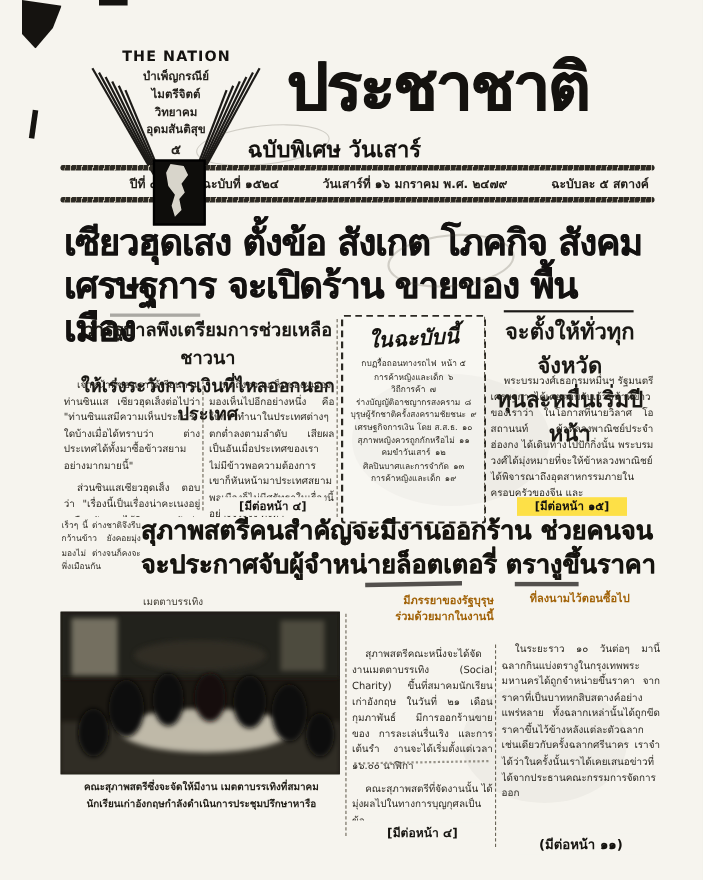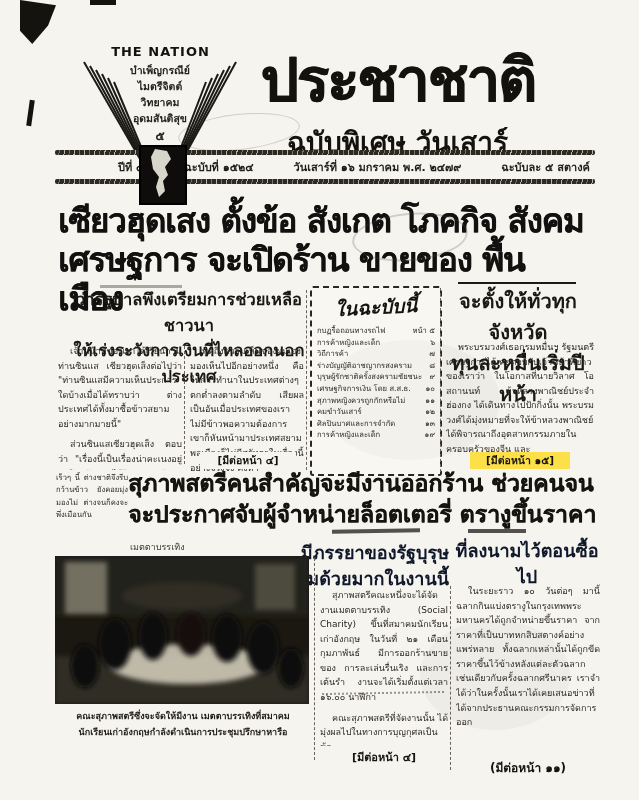--- a/index.html
+++ b/index.html
@@ -8,34 +8,34 @@
   .abs{position:absolute;}
   .blotch{position:absolute;border-radius:50%;background:#8f897b;opacity:.07;}
   
   .ink-blob{position:absolute;background:#151310;}
   
   .logo-title{font-weight:bold;font-size:13px;letter-spacing:1px;display:flex;align-items:center;gap:4px;color:#141210;flex-direction:column;}
   .logo-bar{height:6px;background:#151310;flex:1;}
   .motto{font-size:10.5px;font-weight:bold;text-align:center;line-height:16px;color:#25221d;}
   
   .masthead{font-weight:bold;font-size:60px;line-height:1;text-align:center;letter-spacing:-2px;color:#14120f;text-shadow:1px 0 0 #14120f;}
-  .mast-sub{font-weight:bold;font-size:28px;text-align:center;color:#14120f;}
+  .mast-sub{font-weight:bold;font-size:20px;text-align:left;color:#14120f;}
   .rule{background:
      repeating-linear-gradient(100deg,#2d2a24 0 4px,#7a7466 4px 5px,#2d2a24 5px 9px,#b9b3a4 9px 10px);
      height:5px;border-radius:2px;}
   .dateline{display:flex;justify-content:space-between;align-items:center;font-size:11px;font-weight:bold;color:#201d18;}
   
   .headline{font-size:33px;font-weight:bold;line-height:1.18;letter-spacing:-1px;color:#131110;text-shadow:.6px 0 0 #131110;}
   .subhead{font-size:16.5px;font-weight:bold;line-height:1.55;color:#1a1814;text-align:center;}
   .midhead{font-size:23px;font-weight:bold;line-height:1.35;color:#16140f;text-shadow:.5px 0 0 #16140f;}
-  .minihead{font-size:18px;font-weight:bold;line-height:1.45;color:#0f172a;}
+  .minihead{font-size:10px;font-weight:bold;line-height:1.45;color:#a16207;}
   
   .cbox{border:2px dashed #2b2822;border-radius:3px;padding:4px 5px 2px 5px;background:rgba(255,255,255,.25);}
   .cbox-title{font-size:19px;font-weight:bold;font-style:italic;text-align:center;transform:rotate(-3deg);margin:0 0 3px 0;color:#15130f;}
-  .citem{display:flex;justify-content:space-between;font-size:7.6px;line-height:11.6px;white-space:nowrap;overflow:hidden;color:#2a271f;}
+  .citem{display:flex;justify-content:center;font-size:7.6px;line-height:11.6px;white-space:nowrap;overflow:hidden;color:#2a271f;}
   .citem .pg{margin-left:4px;}
   
   .copy{font-size:9px;line-height:1.62;text-align:justify;color:#2a2720;}
   .copy p{margin:0 0 6px 0;text-indent:12px;}
   .more{font-size:10.5px;font-weight:bold;text-align:center;color:#15130f;}
   .vsep{position:absolute;border-left:1px dashed #6a6457;width:0;}
   .smudge{position:absolute;background:#1c1a17;}
   .faint-oval{position:absolute;border:2px solid #4a4437;border-radius:50%;opacity:.22;}
   .caption{font-size:9px;font-weight:bold;line-height:1.8;text-align:center;color:#232019;}
   .squiggle{position:absolute;border-bottom:2px dotted #4a4437;opacity:.55;transform:rotate(-1deg);}

